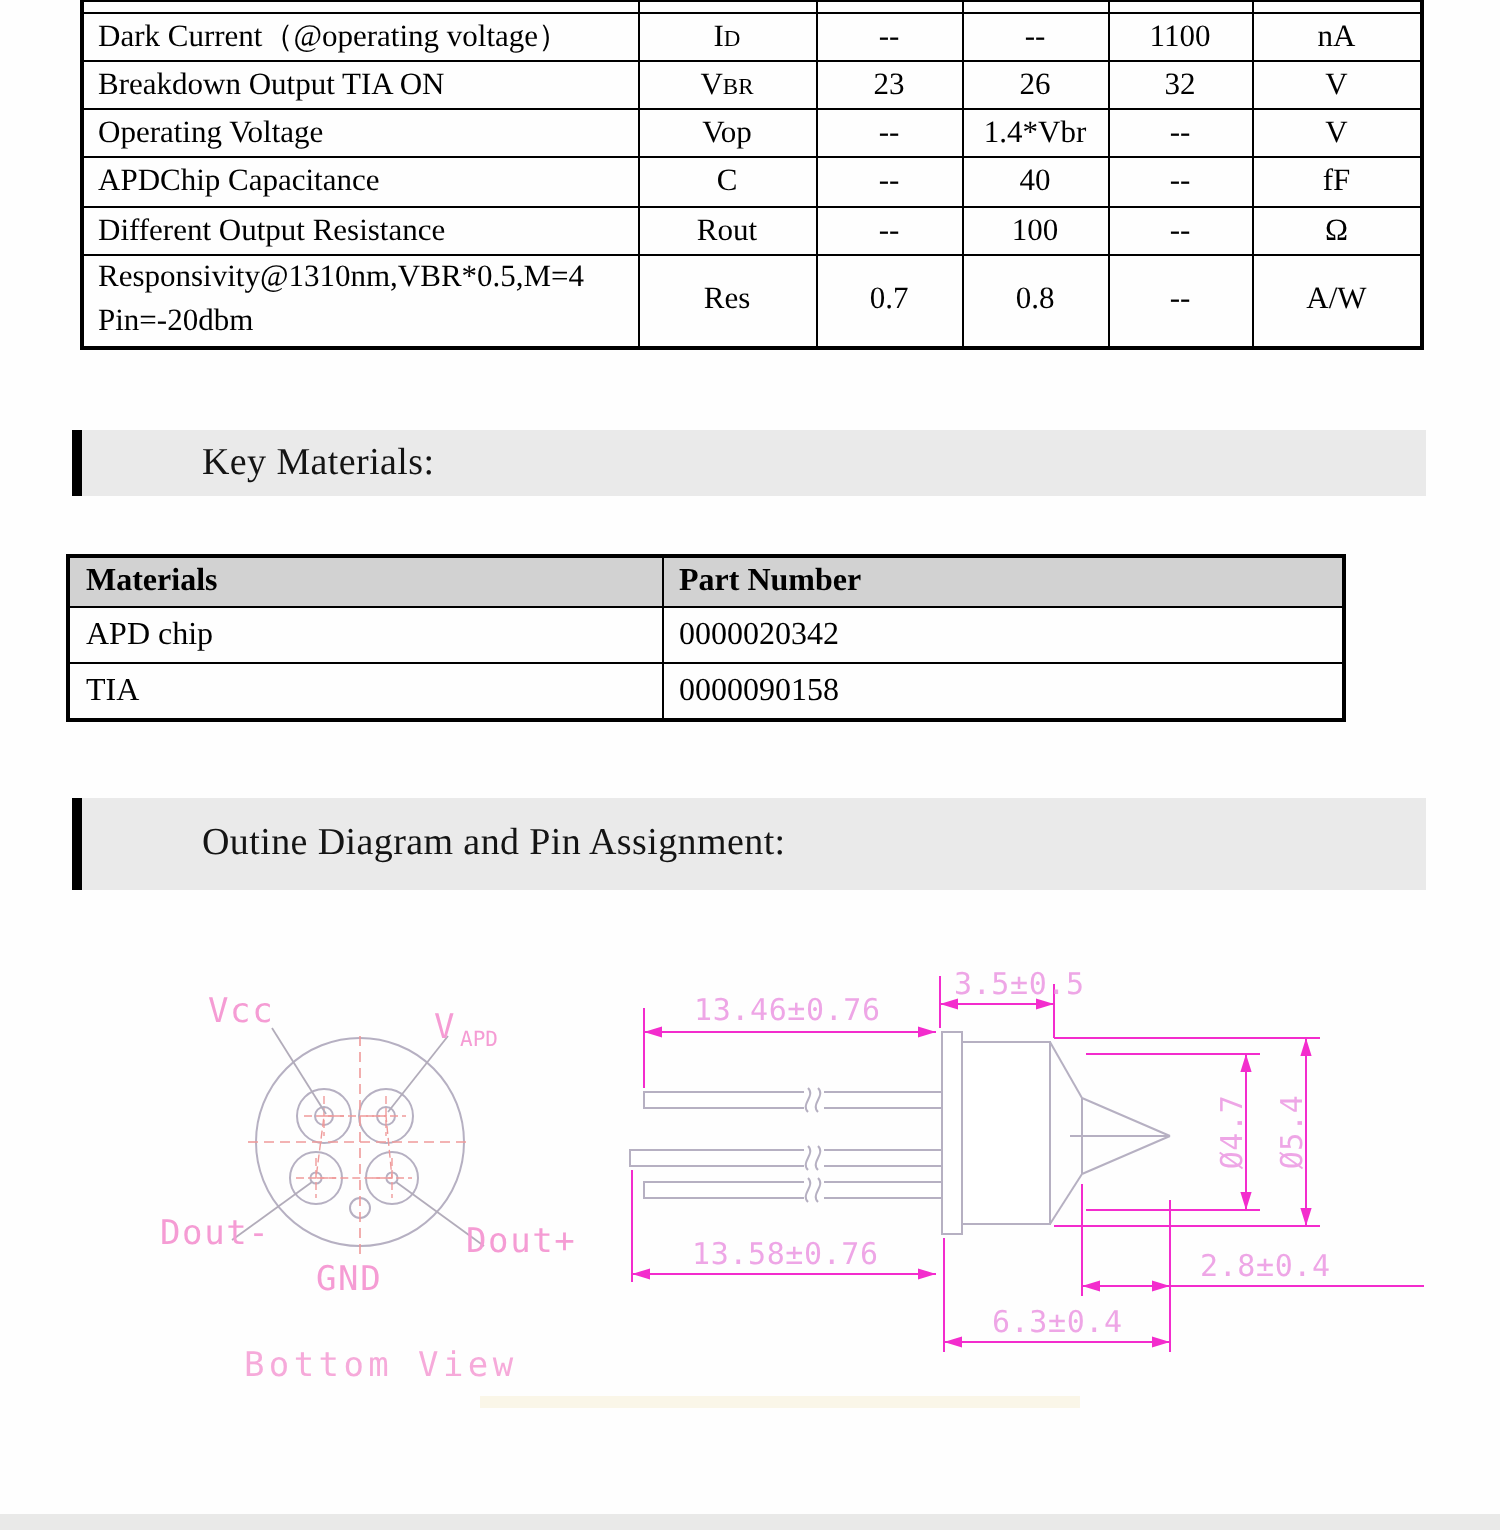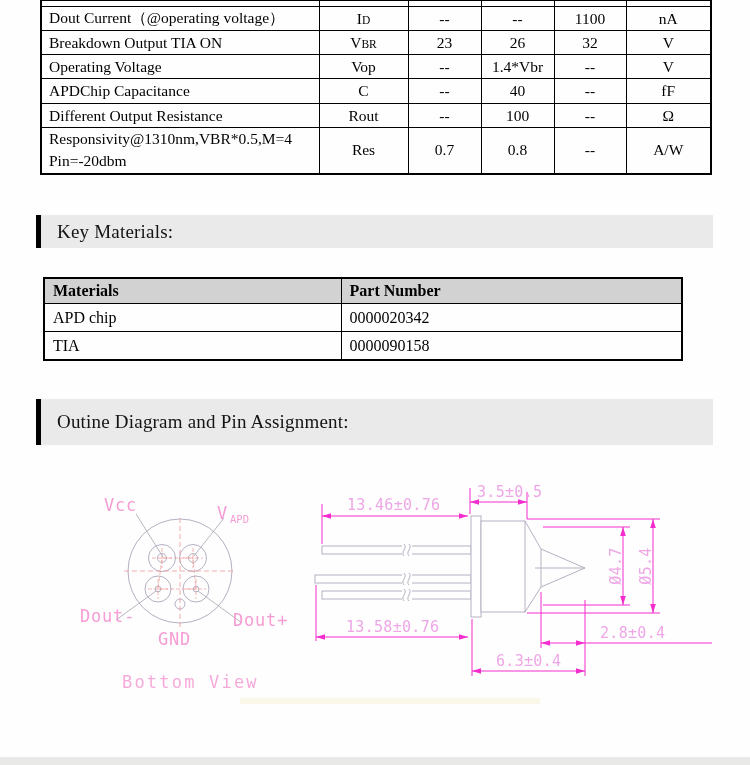--- a/index.html
+++ b/index.html
@@ -12,23 +12,23 @@
   .spec-table td{border:1px solid #000;font-size:15.5px;padding:0 0 0 7px;vertical-align:middle;overflow:hidden;}
   .spec-table{border:2px solid #000;border-top:none;}
   .spec-table td.c{text-align:center;padding:0;}
   .spec-table tr.partial td{height:5px;padding:0 0 0 7px;font-size:15.5px;line-height:26px;}
   .spec-table tr.partial td span{display:block;margin-top:-22px;}
   .sym-small{font-size:11.5px;}
   .two-line{line-height:1.45;}
   
   .section-bar{position:absolute;left:36px;width:672px;background:var(--header-bar-bg);
     border-left:5px solid #000;display:flex;align-items:center;}
-  .section-bar .bar-title{font-size:19px;padding-left:16px;color:#141414;letter-spacing:0.2px;}
-  
-  .materials-table{position:absolute;left:43px;top:277px;width:638px;border-collapse:collapse;table-layout:fixed;border:2px solid #000;}
+  .section-bar .bar-title{font-size:19px;padding-left:16px;color:#141414;letter-spacing:0.2px;margin-left:44px;}
+  
+  .materials-table{position:absolute;left:33px;top:277px;width:638px;border-collapse:collapse;table-layout:fixed;border:2px solid #000;}
   .materials-table td{border:1px solid #000;font-size:16px;padding:0 0 0 8px;vertical-align:middle;}
   .materials-table tr.head td{background:var(--table-header-bg);font-weight:bold;height:24px;}
   .materials-table tr.data td{height:27px;margin-left:15px;}
   
   .diagram-svg{position:absolute;left:0;top:440px;}
   .g{stroke:var(--outline-gray);fill:none;stroke-width:1;}
   .gw{stroke:var(--outline-gray);fill:#fff;stroke-width:1;}
   .wmask{fill:#fff;stroke:none;}
   .red{stroke:var(--center-red);fill:none;stroke-width:0.8;stroke-dasharray:5 3;}
   .redt{stroke:var(--center-red);fill:none;stroke-width:0.7;stroke-dasharray:4 2;}
@@ -60,21 +60,21 @@
     <td>
           <span>ppy</span>
         </td>
     <td class="c"></td>
     <td class="c"></td>
     <td class="c"></td>
     <td class="c"></td>
     <td class="c"></td>
   </tr>
   <tr style="height:24px">
-    <td>Dout Current（@operating voltage）</td>
+    <td>Dark Current（@operating voltage）</td>
     <td class="c"><span>I</span><span class="sym-small">D</span></td>
     <td class="c">--</td>
     <td class="c">--</td>
     <td class="c">1100</td>
     <td class="c">nA</td>
   </tr>
   <tr style="height:24px">
     <td>Breakdown Output TIA ON</td>
     <td class="c"><span>V</span><span class="sym-small">BR</span></td>
     <td class="c">23</td>

